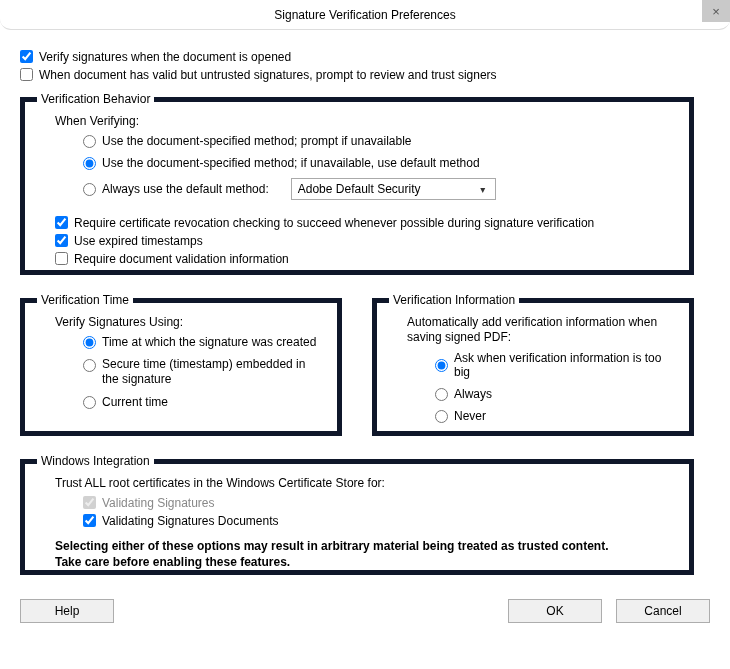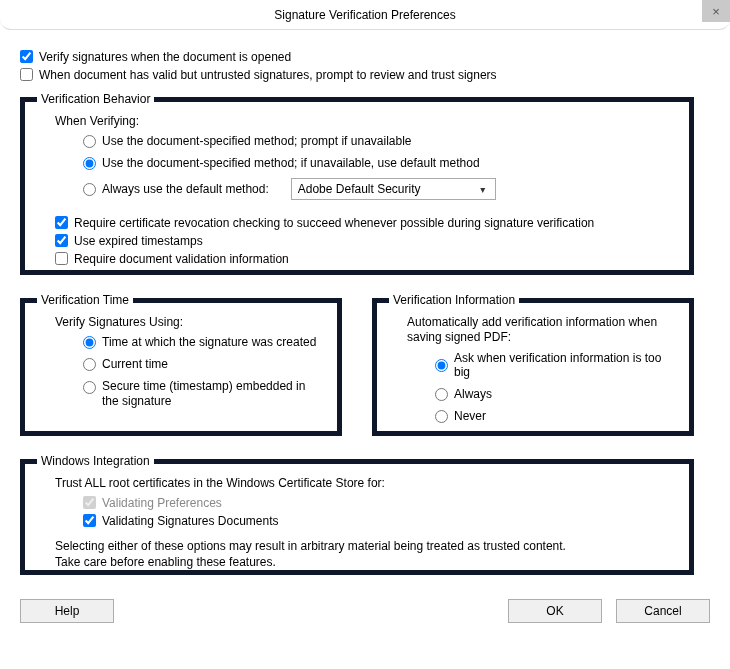--- a/index.html
+++ b/index.html
@@ -86,21 +86,21 @@
       height: 24px;
       min-width: 94px;
       font-size: 12px;
       padding: 0 16px;
       display: inline-flex;
       align-items: center;
       justify-content: center;
       cursor: default;
     }
     .right-btns { display: flex; gap: 14px; }
-    .note { margin-top: 10px; line-height: 1.35; }
+    .note { margin-top: 10px; line-height: 1.35; font-weight: bold; }
     .mb6 { margin-bottom: 6px; }
     .mb10 { margin-bottom: 10px; }
     .multiline { line-height: 1.25; }
     .align-start { align-items: flex-start; }
     .align-start input[type=radio] { margin-top: 2px; }
     .gap-after-radios { height: 6px; }
   </style>
 </head>
 <body>
 
@@ -163,27 +163,27 @@
   <div class="row-two">
     <fieldset>
       <legend>Verification Time</legend>
       <div class="sub-indent">
         <div class="inner-label">Verify Signatures Using:</div>
         <div class="radio-opts">
           <div class="radio-row">
             <input type="radio" name="vtime" checked="" style="">
             <span>Time at which the signature was created</span>
           </div>
-          <div class="radio-row">
-            <input type="radio" name="vtime" style="">
-            <span>Current time</span>
-          </div>
           <div class="radio-row align-start">
             <input type="radio" name="vtime" style="">
             <span class="multiline">Secure time (timestamp) embedded in the signature</span>
+          </div>
+          <div class="radio-row">
+            <input type="radio" name="vtime" style="">
+            <span>Current time</span>
           </div>
         </div>
       </div>
     </fieldset>
 
     <fieldset>
       <legend>Verification Information</legend>
       <div class="sub-indent">
         <div class="inner-label multiline">Automatically add verification information when saving signed PDF:</div>
         <div class="radio-opts">
@@ -204,21 +204,21 @@
     </fieldset>
   </div>
 
   <fieldset>
     <legend>Windows Integration</legend>
     <div class="sub-indent">
       <div class="inner-label">Trust ALL root certificates in the Windows Certificate Store for:</div>
       <div class="radio-opts">
         <div class="cb-row">
           <input type="checkbox" checked="" disabled="" style="">
-          <span class="disabled">Validating Preferences</span>
+          <span class="disabled">Validating Signatures</span>
         </div>
         <div class="cb-row">
           <input type="checkbox" checked="" style="">
           <span>Validating Signatures Documents</span>
         </div>
       </div>
       <div class="note">
         <div>Selecting either of these options may result in arbitrary material being treated as trusted content.</div>
         <div>Take care before enabling these features.</div>
       </div>

